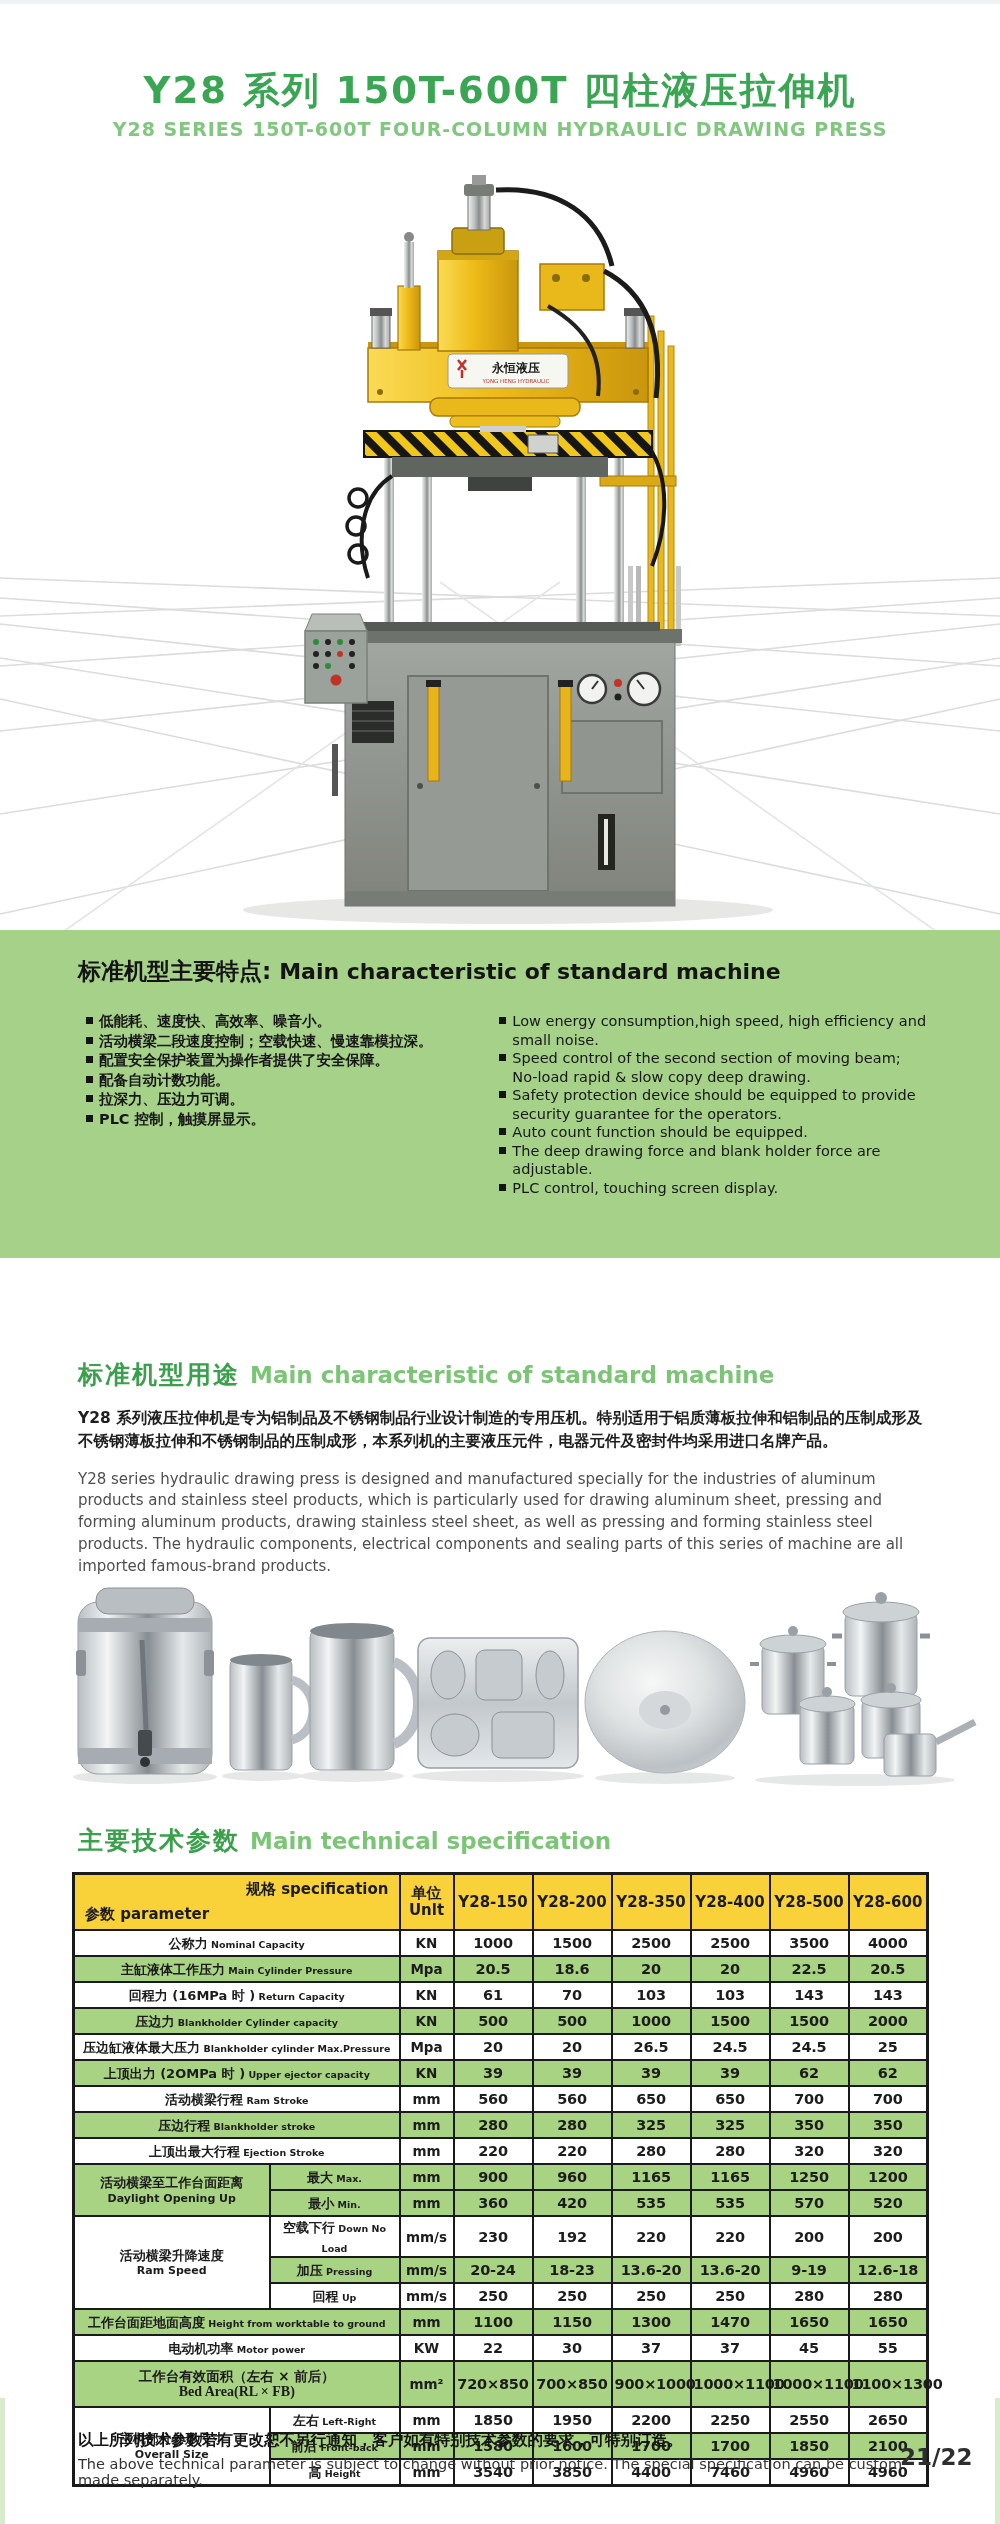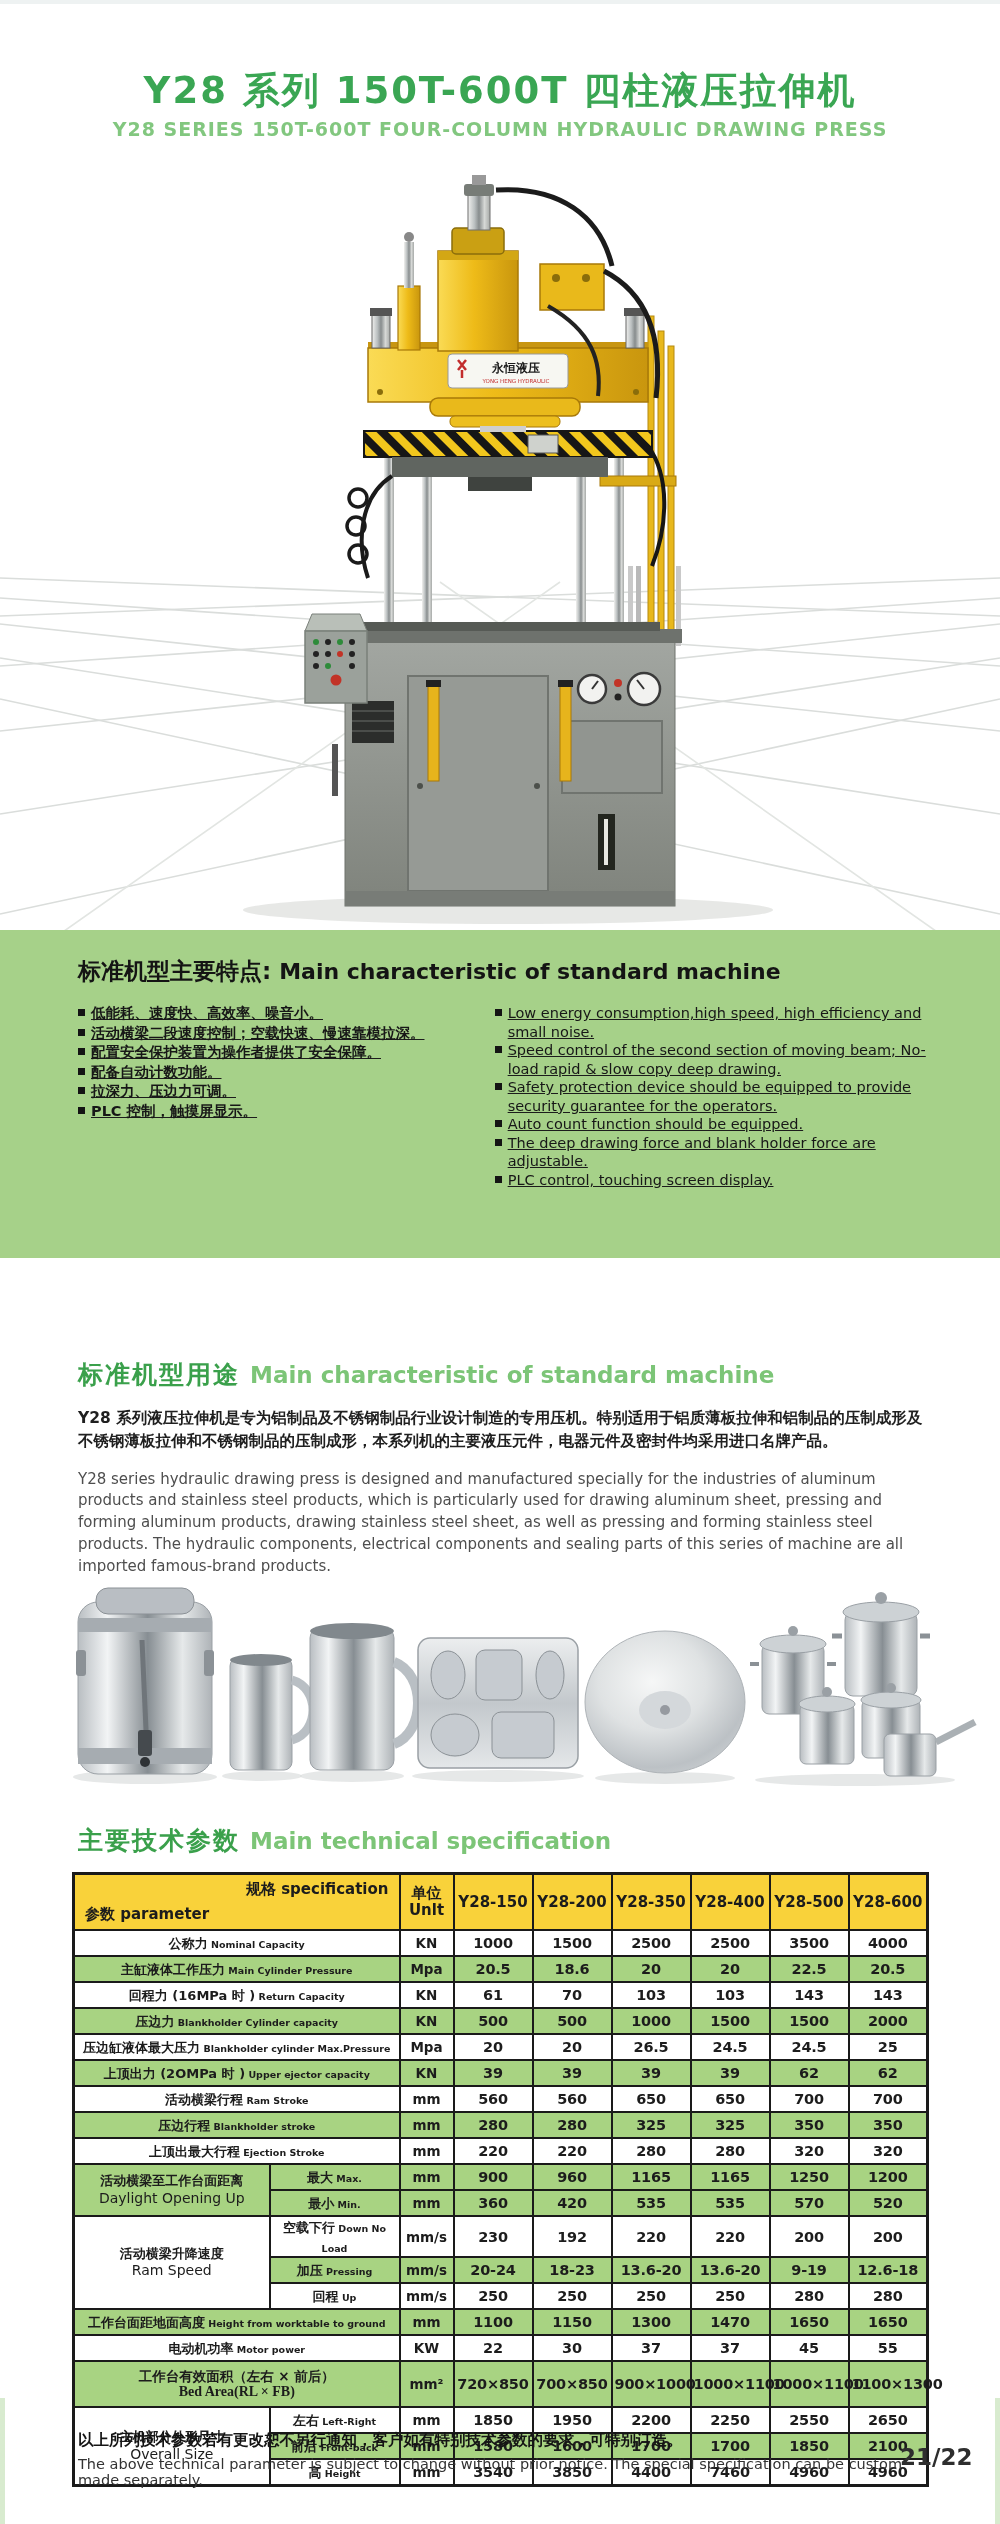--- a/index.html
+++ b/index.html
@@ -14,21 +14,21 @@
           font-size:19px;font-weight:600;color:#82c77f;letter-spacing:1px;}
 
   
   .hero{position:absolute;top:146px;left:0;width:1000px;height:788px;}
 
   
   .features{position:absolute;top:930px;left:0;width:1000px;height:328px;background:#a6d189;}
   .feat-head{position:absolute;top:26px;left:78px;font-size:23px;font-weight:800;color:#141414;}
   .feat-head .en{font-size:22px;margin-left:8px;}
   .feat-cols{position:absolute;top:74px;left:78px;width:860px;display:flex;}
-  .feat-list{list-style:none;margin:0;padding:0;text-decoration:underline;}
+  .feat-list{list-style:none;margin:8px;padding:0;}
   .feat-list.cn{width:405px;font-size:14.5px;font-weight:600;line-height:19.5px;}
   .feat-list.en{width:455px;margin-left:22px;font-size:14.5px;font-weight:500;line-height:18.5px;}
   .feat-list li{padding-left:13px;text-indent:-13px;color:#171717;}
   .feat-list li .sq{display:inline-block;width:7px;height:7px;background:#141414;margin-right:6px;position:relative;top:-2px;}
 
   
   .usage{position:absolute;top:1358px;left:78px;width:856px;}
   .sec-title .cn{font-size:25px;font-weight:800;color:#3aa04b;letter-spacing:2px;}
   .sec-title .en{font-size:23px;font-weight:700;color:#7cc577;margin-left:10px;}
   .usage-cn{font-size:15.5px;font-weight:700;color:#1f1f1f;line-height:1.5;}
@@ -50,21 +50,21 @@
   th.unit-h span{display:block;font-size:15px;font-weight:800;line-height:1.15;}
   th.model{font-size:15px;font-weight:800;}
   .spec-table td{height:24px;font-weight:600;}
   .spec-table tr.tall td{height:44px;}
   td.tw{background:#ffffff;} td.tg{background:#a8d382;}
   td.cell-label{}
   .lcn{font-size:13px;font-weight:800;} .len{font-size:9.5px;font-weight:600;}
   tr.tall .lcn{font-size:13.5px;display:block;line-height:1.2;}
   tr.tall .len{display:block;font-size:14px;line-height:1.1;font-family:Liberation Serif, serif;}
   td.cell-group .gcn{font-size:13px;font-weight:800;line-height:1.25;}
-  td.cell-group .gen{font-size:14px;font-weight:400;line-height:1.2;}
+  td.cell-group .gen{font-size:11px;font-weight:700;line-height:1.2;}
   td.cell-unit{font-size:13.5px;font-weight:700;}
   td.cell-val{font-size:14.5px;font-weight:600;letter-spacing:-0.2px;}
 
   
   .ft-cn{position:absolute;top:2430px;left:78px;width:830px;font-size:15.5px;font-weight:700;color:#141414;}
   .ft-en{position:absolute;top:2456px;left:78px;width:830px;font-size:14.5px;font-weight:400;color:#333;}
   .pageno{position:absolute;top:2444px;left:900px;font-size:23px;font-weight:700;color:#2e2e2e;}
   .strip{position:absolute;width:5px;top:2398px;height:126px;background:#d8ebcf;}
   .strip.l{left:0;} .strip.r{left:995px;}
 </style>

